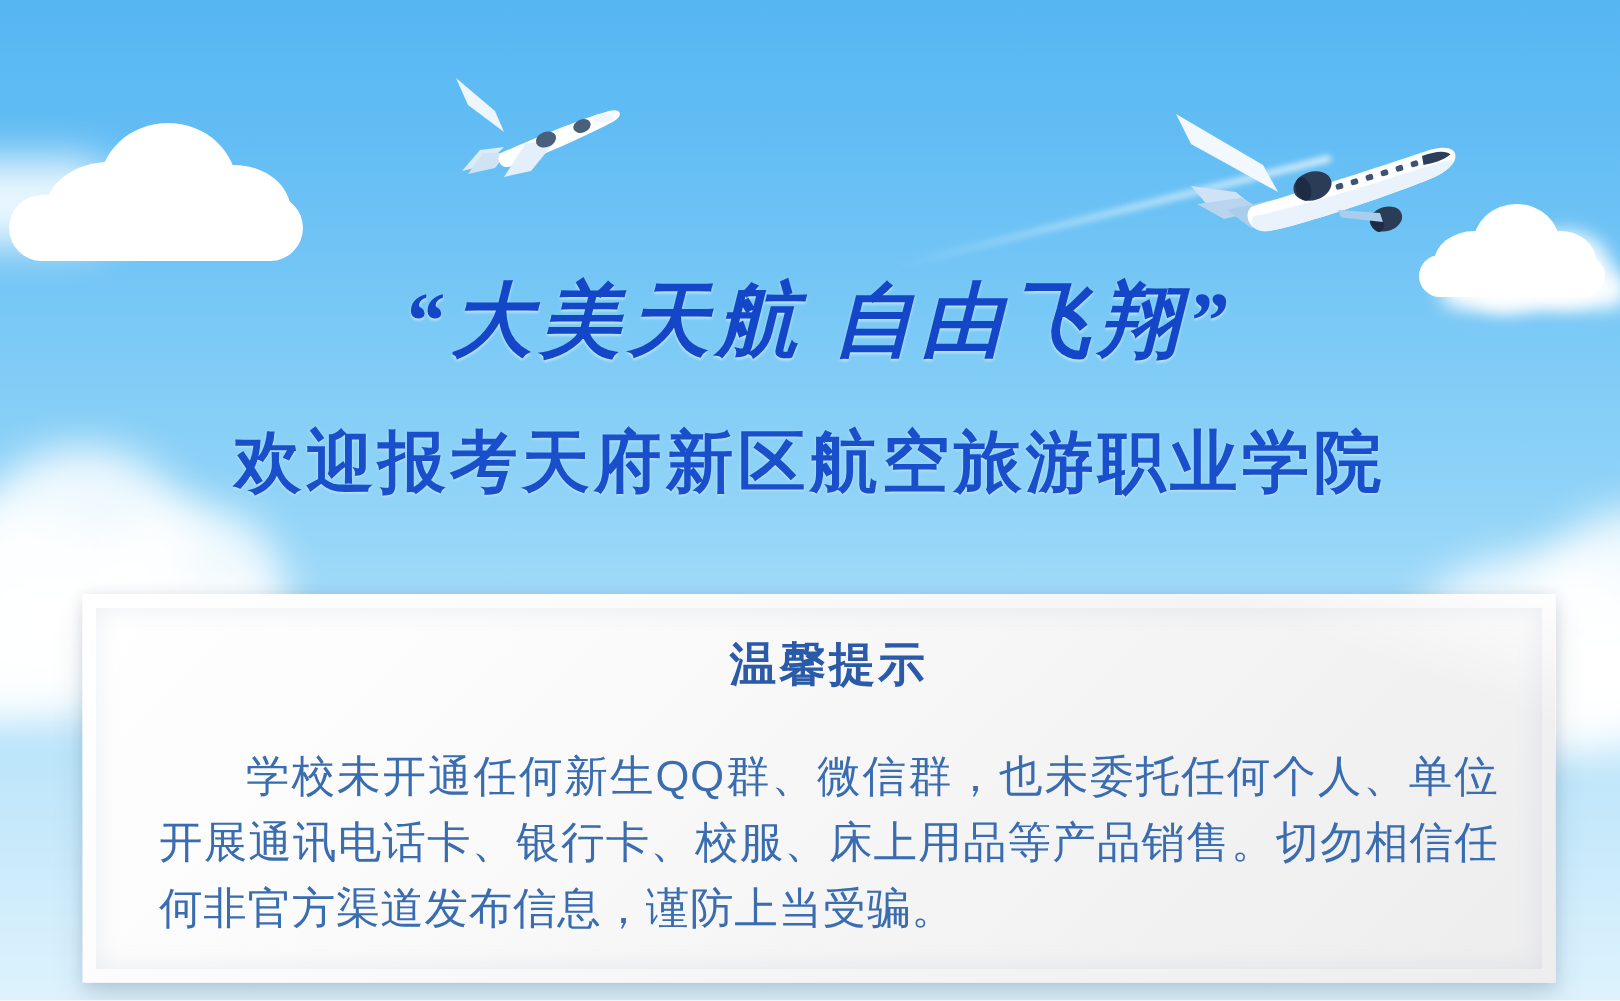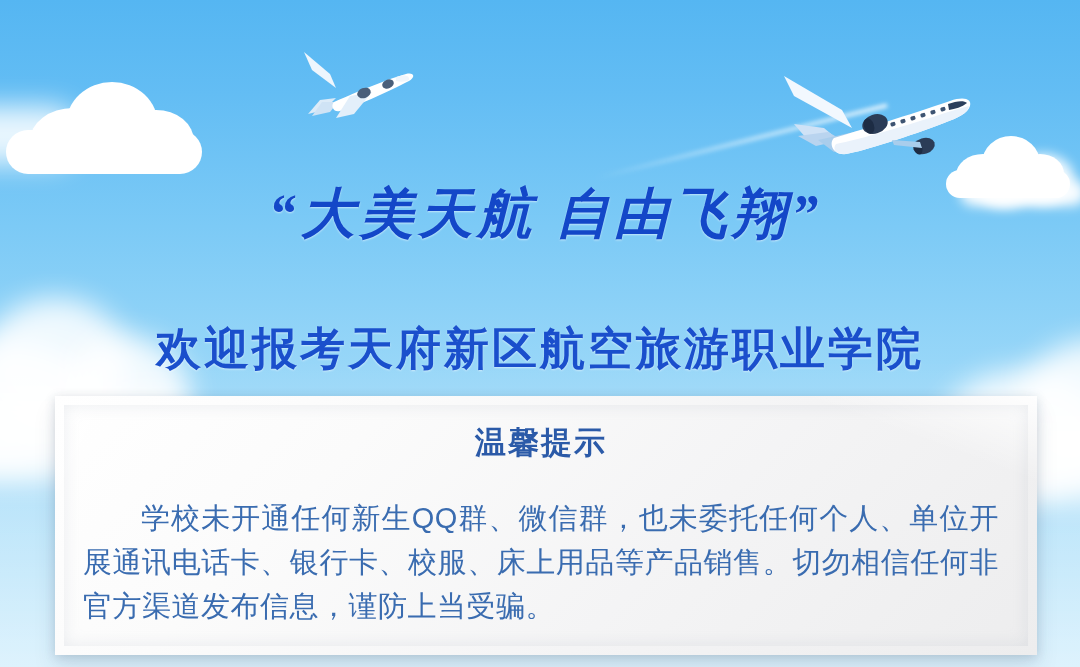--- a/index.html
+++ b/index.html
@@ -88,21 +88,20 @@
     color: #1347c8;
     line-height: 1.05;
     text-shadow: 0 1px 2px rgba(255,255,255,0.55);
     white-space: nowrap;
   }
   .subhead-wrap {
     position: absolute;
     left: 0; right: 0;
     top: 284px;
     text-align: center;
-    margin-top: 41px;
   }
   .subhead {
     font-family: "Liberation Serif", "DejaVu Serif", serif;
     font-weight: 700;
     font-size: 45px;
     letter-spacing: 3px;
     color: #1a4fcc;
     line-height: 1.1;
     text-shadow: 0 1px 2px rgba(255,255,255,0.5);
     white-space: nowrap;
@@ -136,21 +135,21 @@
     content: "";
     position: absolute;
     left: 9px; top: 9px; right: 9px; bottom: 9px;
     box-shadow: inset 0 0 16px rgba(150,160,175,0.18);
     pointer-events: none;
   }
 
   .notice-inner {
     position: relative;
     z-index: 2;
-    padding: 26px 38px 0 28px;
+    padding: 26px 38px 0 51px;
   }
   .notice-title {
     text-align: center;
     font-family: "Liberation Sans", "DejaVu Sans", sans-serif;
     font-weight: 700;
     font-size: 31px;
     letter-spacing: 2px;
     color: #2b5aa8;
   }
   .notice-body {

